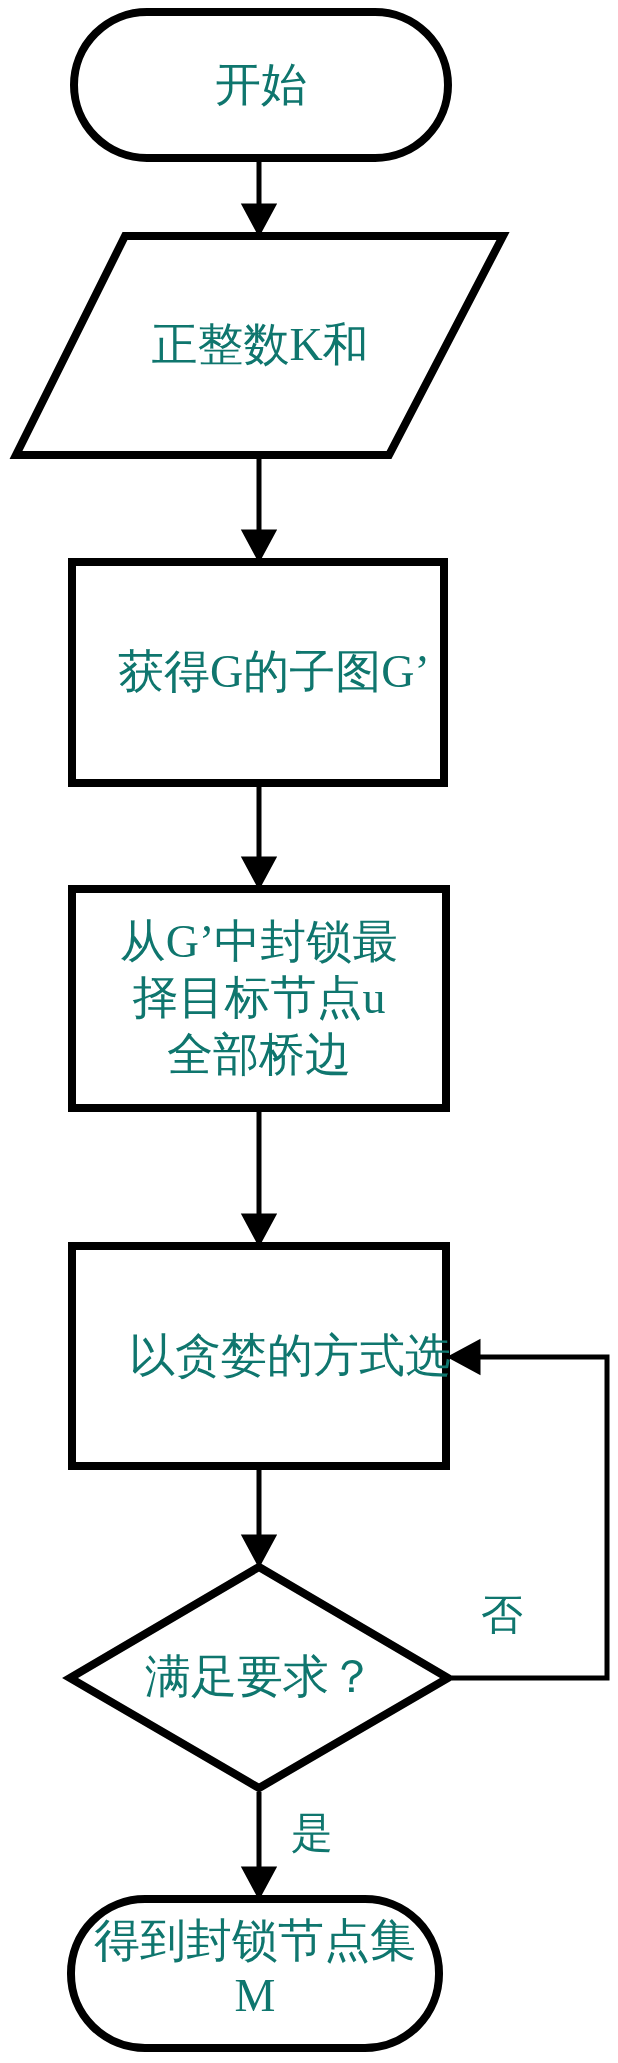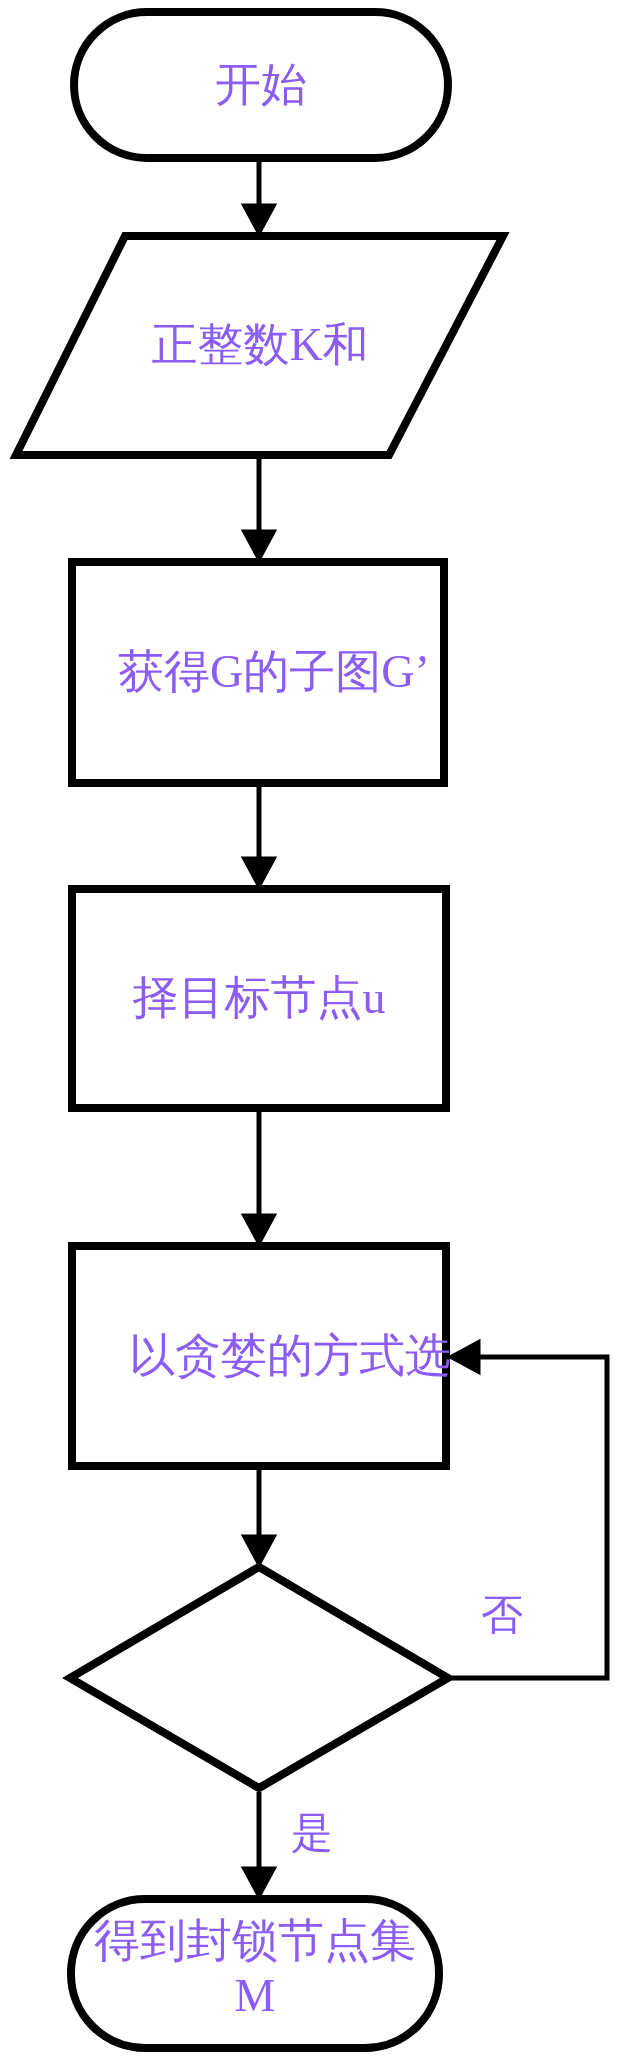--- a/index.html
+++ b/index.html
@@ -2,21 +2,21 @@
 <html><head>
 <meta charset="utf-8">
 <style>
   html, body { margin: 0; padding: 0; background: #ffffff; }
   #canvas {
     position: relative;
     width: 618px;
     height: 2063px;
     background: #ffffff;
     font-family: "Liberation Serif", "DejaVu Serif", serif;
-    color: #8b5cf6;
+    color: #0f766e;
     overflow: hidden;
   }
   #shapes { position: absolute; left: 0; top: 0; }
   .label {
     position: absolute;
     display: flex;
     flex-direction: column;
     align-items: center;
     justify-content: center;
     text-align: center;
@@ -80,27 +80,32 @@
 
   <div class="label" style="left:60px; top:232px; width:400px; height:227px;align-items:center;">
     <div>正整数K和</div>
   </div>
 
   <div class="label" style="left:84px; top:558px; width:380px; height:229px;">
     <div>获得G的子图G’</div>
   </div>
 
   <div class="label" style="left:68px; top:885px; width:382px; height:227px;">
+    <div>从G’中封锁最</div>
     <div>择目标节点u</div>
+    <div>全部桥边</div>
   </div>
 
   <div class="label" style="left:68px; top:1242px; width:444px; height:228px;gap:32px;">
     <div>以贪婪的方式选</div>
   </div>
 
+  <div class="label" style="left:68px; top:1563px; width:384px; height:229px;">
+    <div>满足要求？</div>
+  </div>
 
   <div class="edge-label" style="left:470px; top:1585px; width:64px; height:60px;">
     <span>否</span>
   </div>
 
   <div class="edge-label" style="left:280px; top:1803px; width:64px; height:60px;">
     <span>是</span>
   </div>
 
   <div class="label" style="left:67px; top:1895px; width:376px; height:146px; line-height:1.2;">

